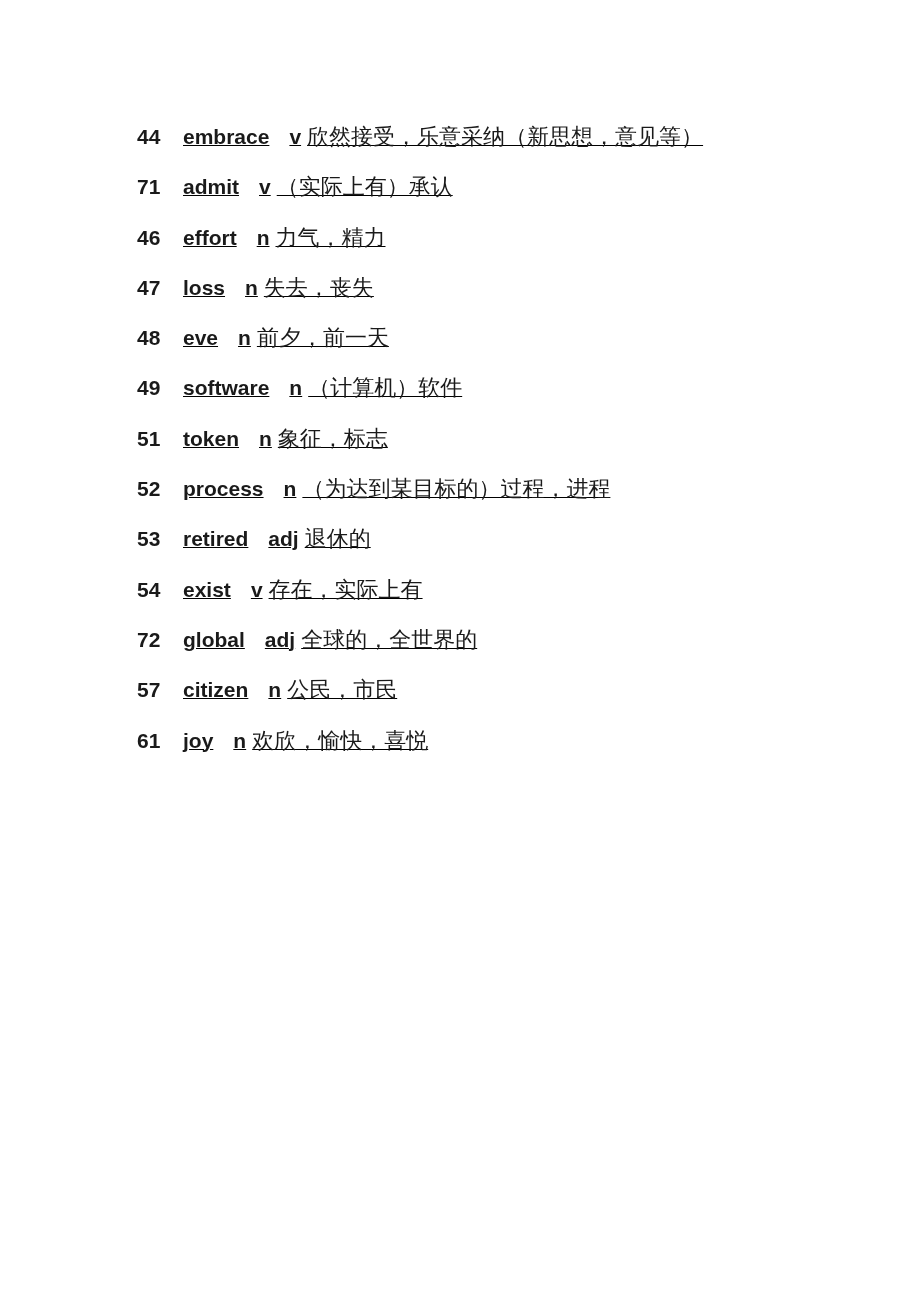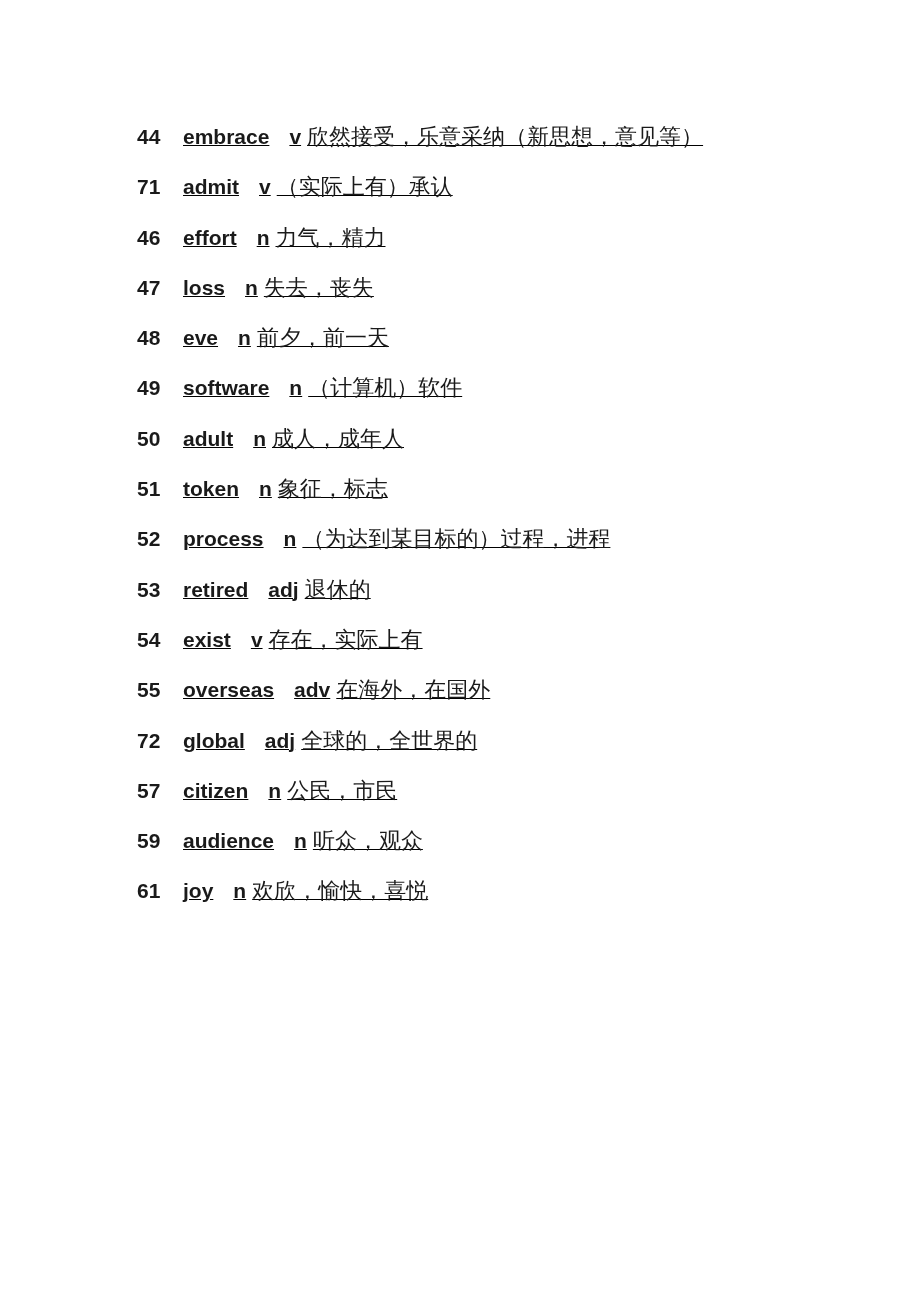--- a/index.html
+++ b/index.html
@@ -76,56 +76,47 @@
   </li>
 
   <li class="vocab-row">
     <span class="num">48</span><span class="word">eve</span><span class="pos">n</span><span class="meaning">前夕，前一天</span>
   </li>
 
   <li class="vocab-row">
     <span class="num">49</span><span class="word">software</span><span class="pos">n</span><span class="meaning">（计算机）软件</span>
   </li>
 
-  <li class="vocab-row">
-    <span class="num">50</span><span class="word">adult</span><span class="pos">n</span><span class="meaning">成人，成年人</span>
-  </li>
 
   <li class="vocab-row">
     <span class="num">51</span><span class="word">token</span><span class="pos">n</span><span class="meaning">象征，标志</span>
   </li>
 
   <li class="vocab-row">
     <span class="num">52</span><span class="word">process</span><span class="pos">n</span><span class="meaning">（为达到某目标的）过程，进程</span>
   </li>
 
   <li class="vocab-row">
     <span class="num">53</span><span class="word">retired</span><span class="pos">adj</span><span class="meaning">退休的</span>
   </li>
 
   <li class="vocab-row">
     <span class="num">54</span><span class="word">exist</span><span class="pos">v</span><span class="meaning">存在，实际上有</span>
   </li>
 
-  <li class="vocab-row">
-    <span class="num">55</span><span class="word">overseas</span><span class="pos">adv</span><span class="meaning">在海外，在国外</span>
-  </li>
 
   <li class="vocab-row">
     <span class="num">72</span><span class="word">global</span><span class="pos">adj</span><span class="meaning">全球的，全世界的</span>
   </li>
 
   <li class="vocab-row">
     <span class="num">57</span><span class="word">citizen</span><span class="pos">n</span><span class="meaning">公民，市民</span>
   </li>
 
 
-  <li class="vocab-row">
-    <span class="num">59</span><span class="word">audience</span><span class="pos">n</span><span class="meaning">听众，观众</span>
-  </li>
 
 
   <li class="vocab-row">
     <span class="num">61</span><span class="word">joy</span><span class="pos">n</span><span class="meaning">欢欣，愉快，喜悦</span>
   </li>
 
 </ol>
 </div>
 
 </body></html>

